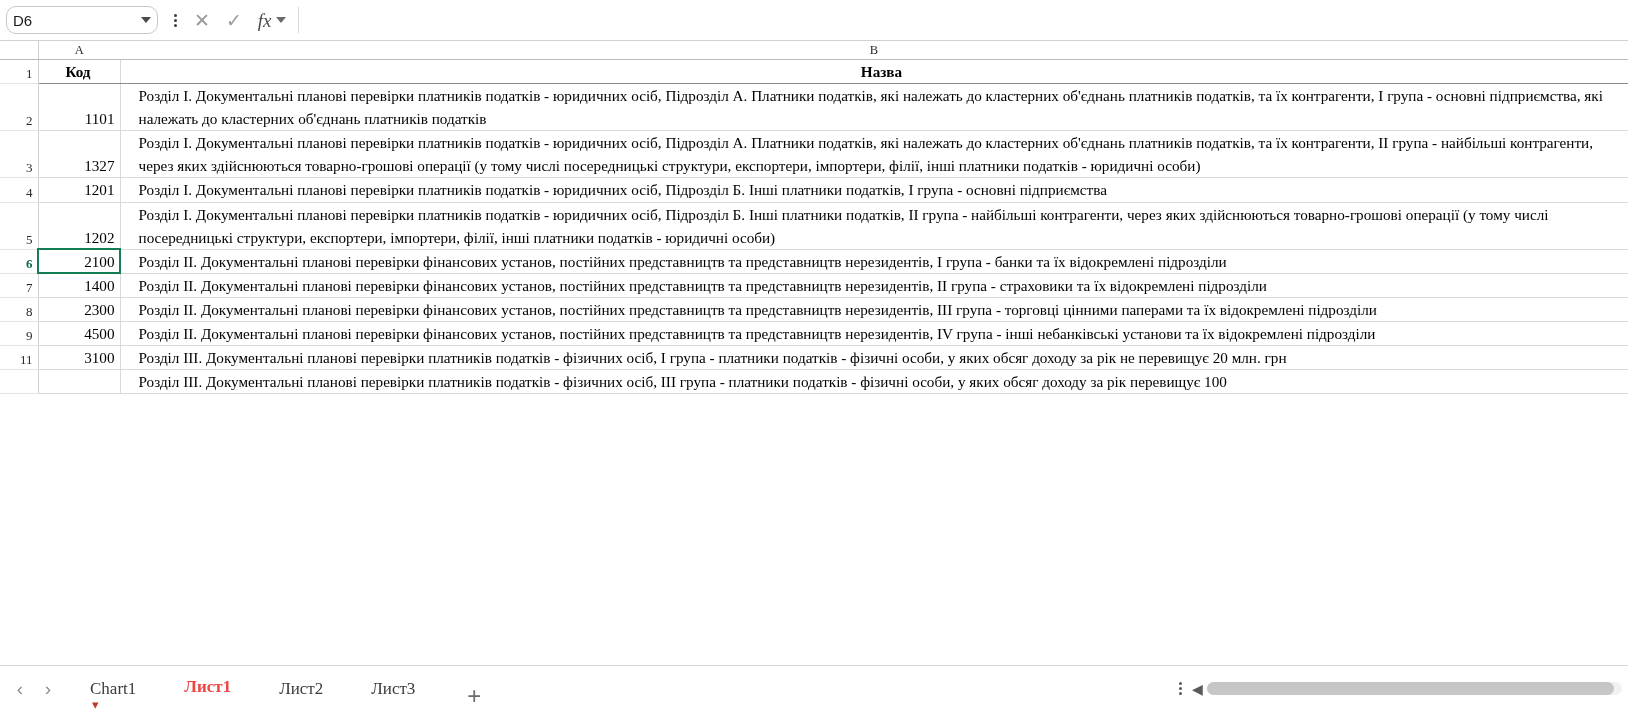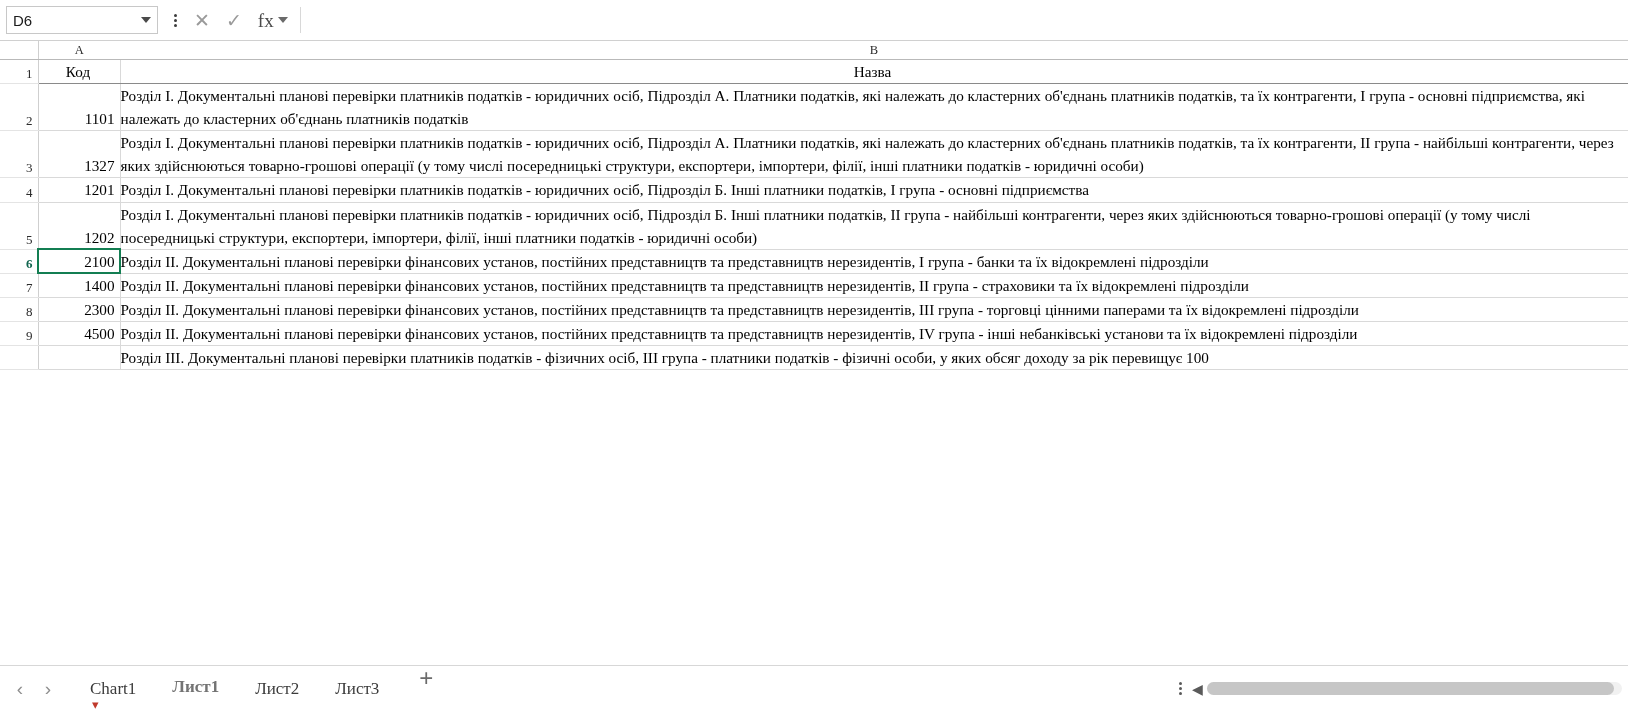--- a/index.html
+++ b/index.html
@@ -28,21 +28,21 @@
     align-items: center;
     border-bottom: 1px solid #d0d0d0;
     background: #ffffff;
     flex: none;
   }
   .namebox {
     width: 152px;
     height: 28px;
     margin-left: 6px;
     border: 1px solid #c8c8c8;
-    border-radius: 0;
+    border-radius: 10px;
     background: #fff;
     display: flex;
     align-items: center;
     justify-content: space-between;
     padding: 0 6px;
     box-sizing: border-box;
     text-align: center;
   }
   .namebox .val {
     font-size: 15px;
@@ -71,20 +71,21 @@
     align-items: center;
     gap: 16px;
     margin-left: 10px;
     color: #9a9a9a;
   }
   .fb-icons span {
     font-size: 19px;
     line-height: 1;
   }
   .fx {
+    font-style: italic;
     font-family: "Liberation Serif", serif;
     font-size: 20px;
     color: #4a4a4a;
   }
   .fx-wrap { display: flex; align-items: center; gap: 4px; }
   .fx-chevron {
     width: 0; height: 0;
     border-left: 5px solid transparent;
     border-right: 5px solid transparent;
     border-top: 6px solid #6a6a6a;
@@ -169,24 +170,24 @@
     overflow: hidden;
     box-sizing: border-box;
   }
   td.cell.a {
     text-align: right;
     vertical-align: bottom;
     padding-right: 5px;
   }
   td.cell.b {
     text-align: left;
-    padding-left: 0;
+    padding-left: 18px;
   }
   tr.hdr td.cell {
-    font-weight: normal;
+    font-weight: bold;
     text-align: center;
     border-bottom: 1px solid #8a8a8a;
     height: 24px;
     vertical-align: middle;
   }
   tr.hdr td.cell.a { text-align: center; vertical-align: middle; }
   td.selcell {
     outline: 2px solid #137e52;
     outline-offset: -1px;
     position: relative;
@@ -206,36 +207,37 @@
   }
   .navarrow {
     width: 28px;
     text-align: center;
     color: #8e8e8e;
     font-size: 19px;
     user-select: none;
   }
   .tabs {
     display: flex;
-    gap: 0px;
+    align-items: flex-end;
+    gap: 12px;
     margin-left: 10px;
     height: 46px;
   }
   .tab {
     padding: 0 18px;
     font-size: 17px;
     color: #3b3b3b;
     font-family: "Liberation Serif", serif;
     display: flex;
     align-items: center;
     height: 46px;
     box-sizing: border-box;
   }
   .tab.active {
-    color: #737373;
+    color: #ef4444;
     font-weight: bold;
     border-bottom: 3px solid #0f7a50;
   }
   .addsheet {
     font-size: 24px;
     color: #6b6b6b;
     margin-left: 22px;
     line-height: 1;
     padding-bottom: 4px;
   }
@@ -369,20 +371,25 @@
           <td class="rowhead">8</td>
           <td class="cell a">2300</td>
           <td class="cell b">Розділ II. Документальні планові перевірки фінансових установ, постійних представництв та представництв нерезидентів, III група - торговці цінними паперами та їх відокремлені підрозділи</td>
         </tr>
         <tr>
           <td class="rowhead">9</td>
           <td class="cell a">4500</td>
           <td class="cell b">Розділ II. Документальні планові перевірки фінансових установ, постійних представництв та представництв нерезидентів, IV група - інші небанківські установи та їх відокремлені підрозділи</td>
         </tr>
         <tr>
+          <td class="rowhead">11</td>
+          <td class="cell a">3100</td>
+          <td class="cell b">Розділ III. Документальні планові перевірки платників податків - фізичних осіб, I група -  платники податків - фізичні особи, у яких обсяг доходу за рік не перевищує 20 млн. грн</td>
+        </tr>
+        <tr>
           <td class="rowhead"></td>
           <td class="cell a"></td>
           <td class="cell b">Розділ III. Документальні планові перевірки платників податків - фізичних осіб, III група - платники податків - фізичні особи, у яких обсяг доходу за рік перевищує 100</td>
         </tr>
       </tbody>
     </table>
   </div>
 
   <div class="tabbar">
     <div class="navarrow">‹</div>

